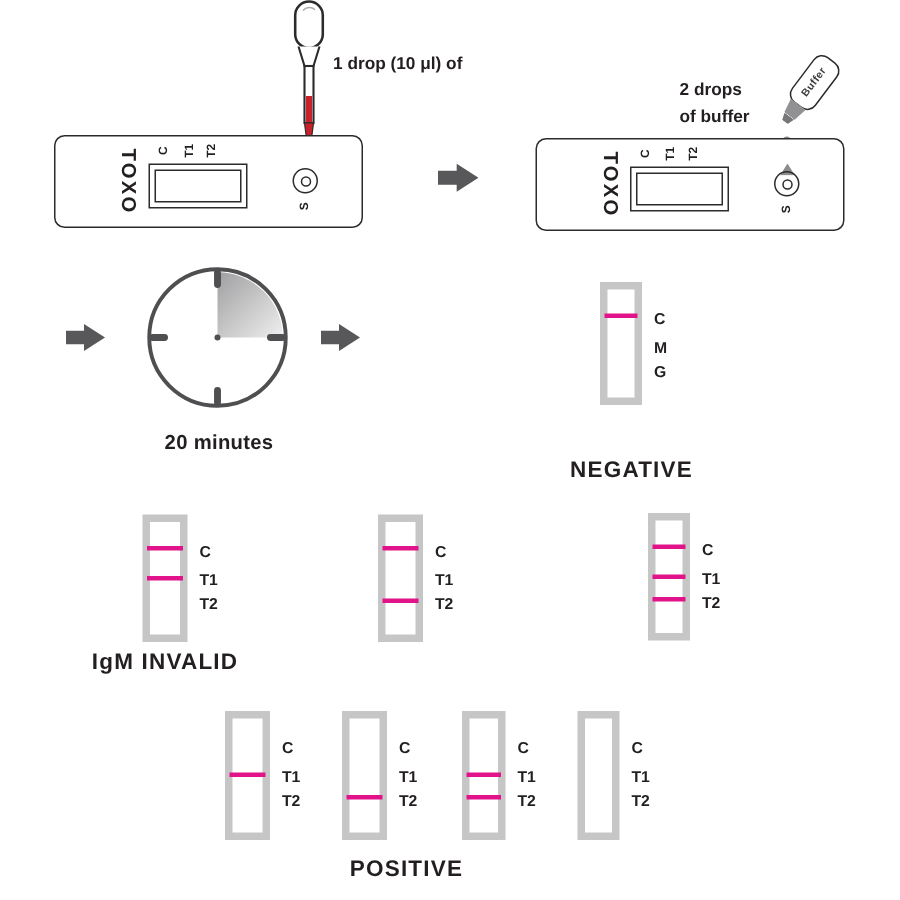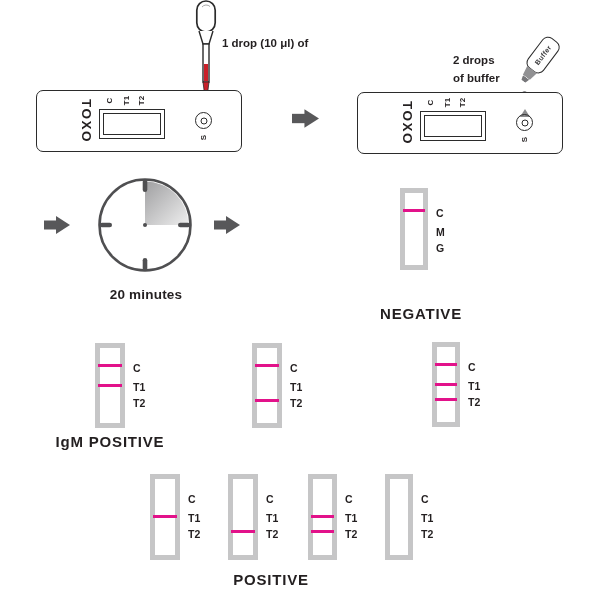--- a/index.html
+++ b/index.html
@@ -153,21 +153,21 @@
   <div class="strip" style="left:95px;top:343px;width:30px;height:85px;">
     <div class="win"></div>
     <div class="labels">
         <span class="strip-label" style="top: 20px;">C</span>
         <span class="strip-label" style="top: 39px;">T1</span>
         <span class="strip-label" style="top: 55px;">T2</span>
       </div>
   <div class="test-line" style="top: 21px; background: rgb(226, 18, 138);"></div>
       <div class="test-line" style="top: 41px; background: rgb(226, 18, 138);"></div>
     </div>
-  <div class="title" style="left:20px;top:433px;width:180px;">IgM POSITIVE</div>
+  <div class="title" style="left:20px;top:433px;width:180px;">IgM INVALID</div>
 
   <div class="strip" style="left:252px;top:343px;width:30px;height:85px;">
     <div class="win"></div>
     <div class="labels">
         <span class="strip-label" style="top: 20px;">C</span>
         <span class="strip-label" style="top: 39px;">T1</span>
         <span class="strip-label" style="top: 55px;">T2</span>
       </div>
   <div class="test-line" style="top: 21px; background: rgb(226, 18, 138);"></div>
       <div class="test-line" style="top: 56px; background: rgb(226, 18, 138);"></div>

